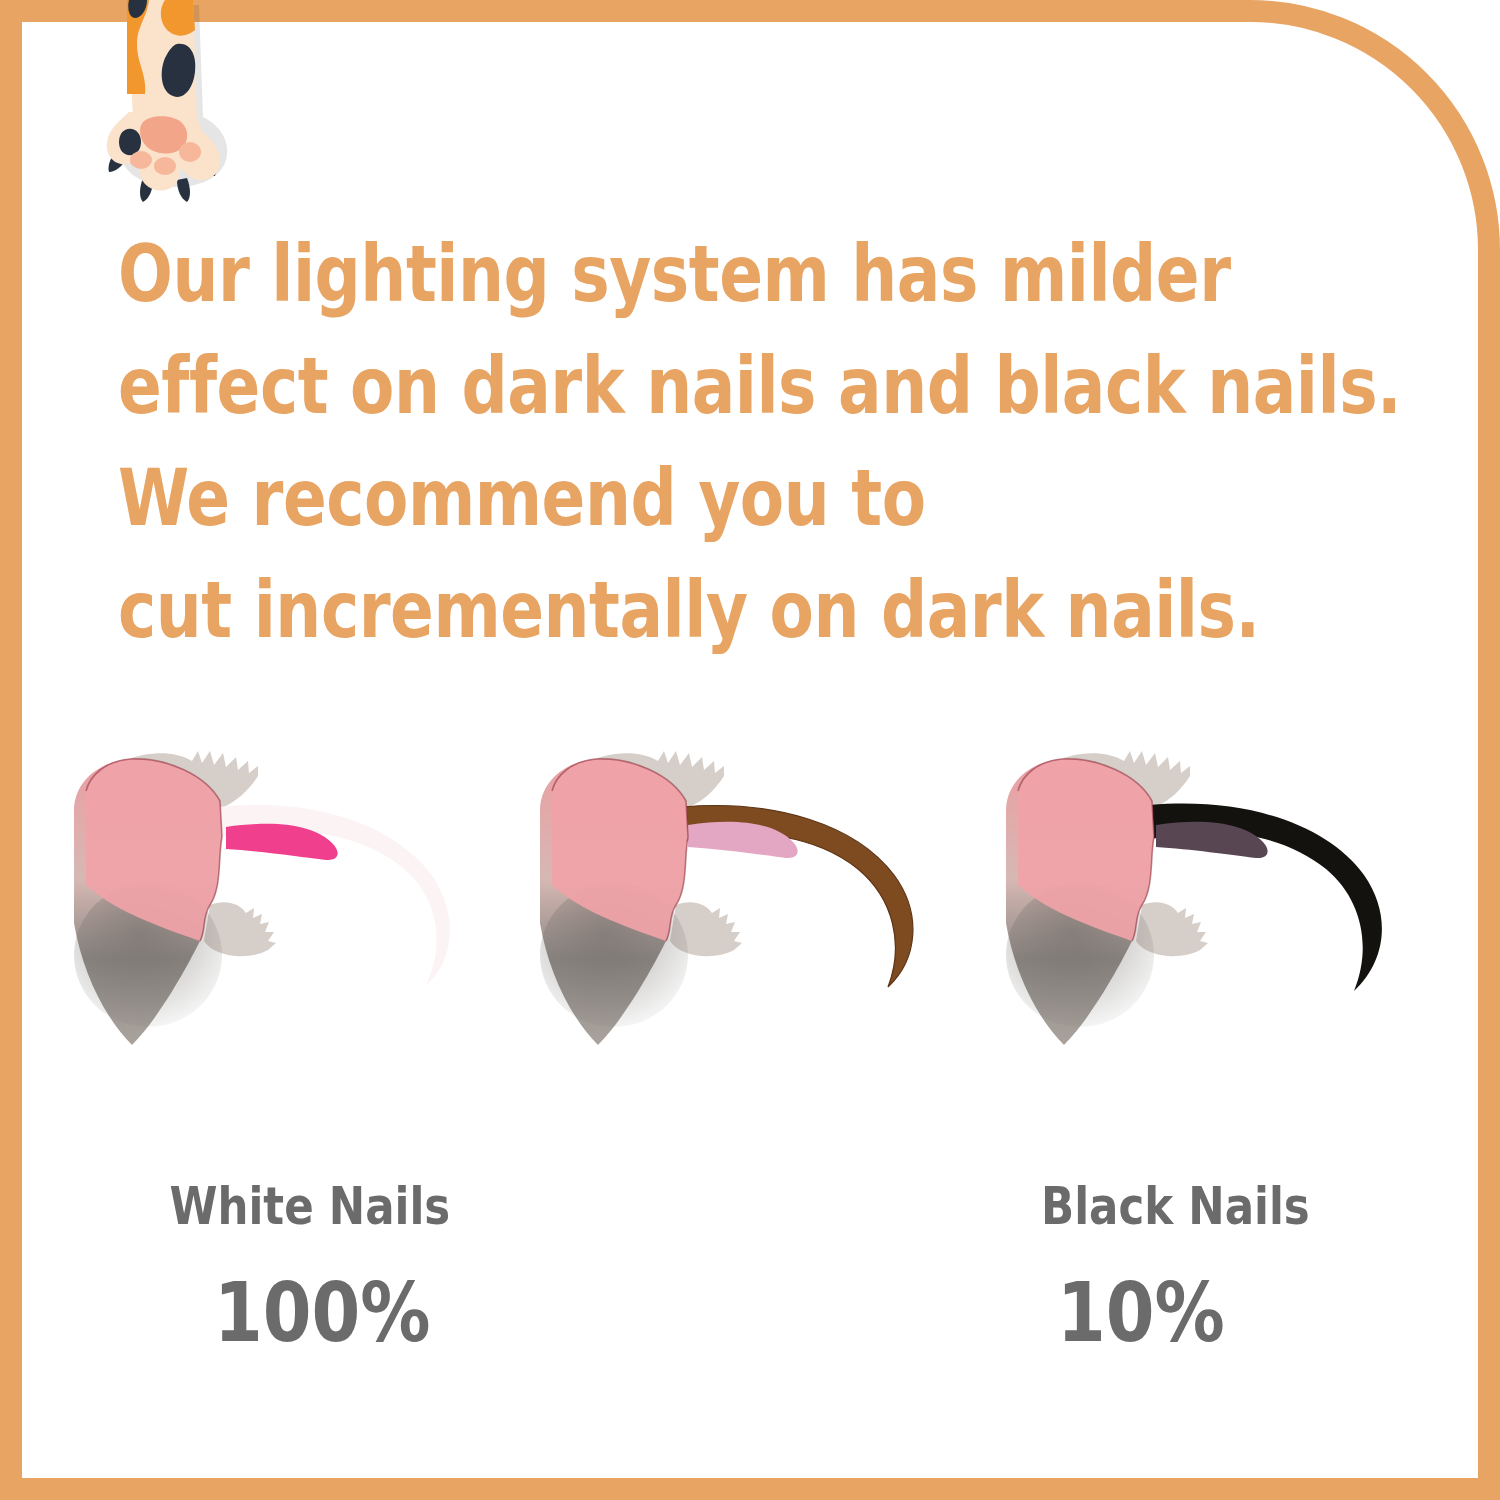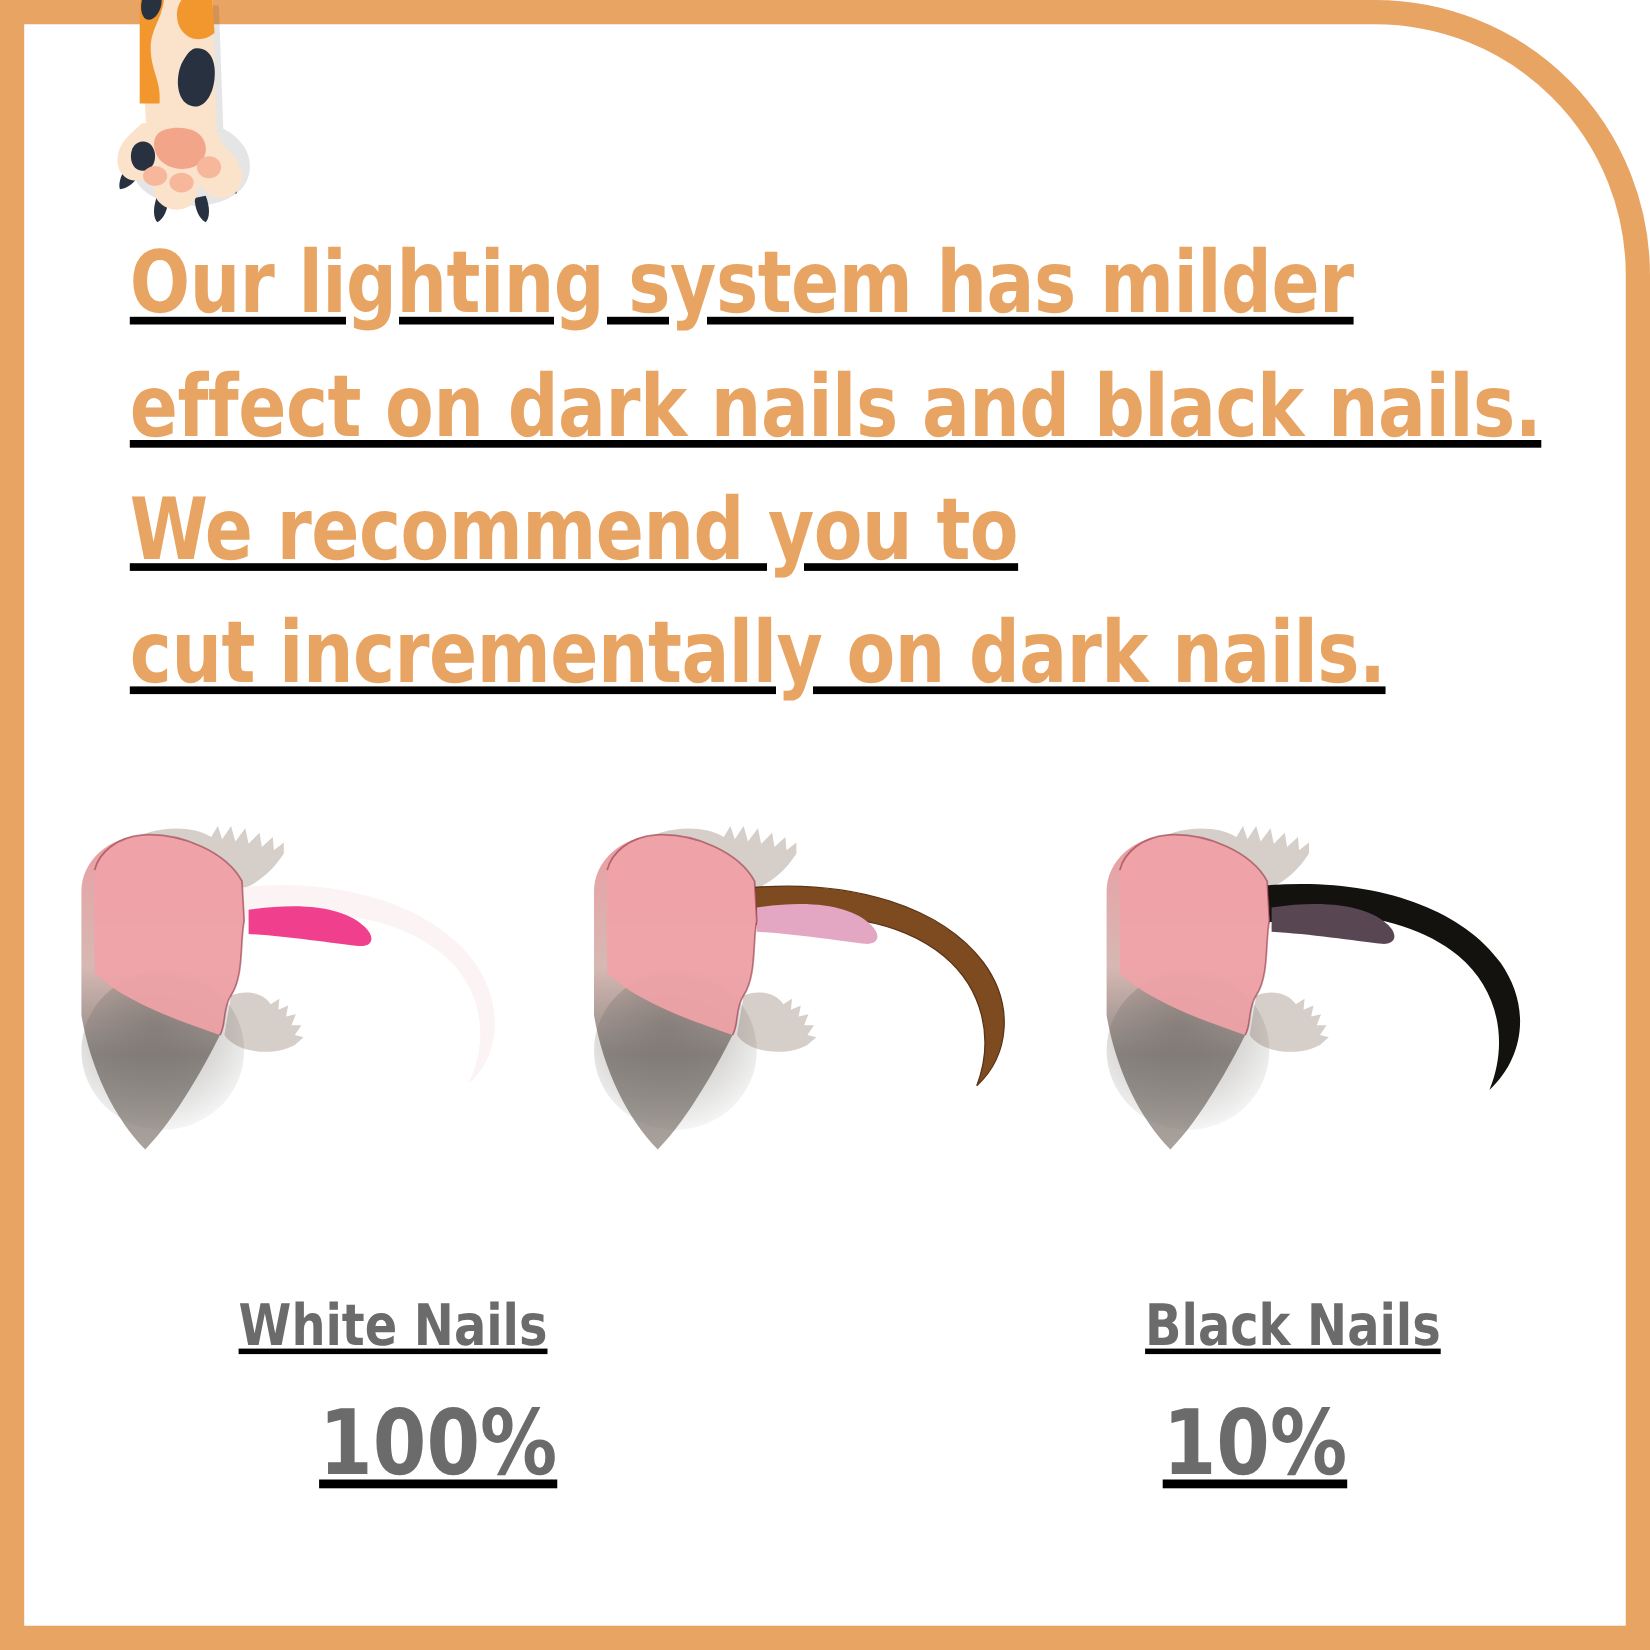--- a/index.html
+++ b/index.html
@@ -36,24 +36,23 @@
     top: 0px;
     width: 130px;
     height: 205px;
     z-index: 6;
   }
 
   
   #headline {
     position: absolute;
     left: 118px;
-    top: 202px;
+    top: 218px;
     width: 1290px;
     z-index: 3;
-    text-decoration: underline;
   }
   .hl-line {
     font-family: "DejaVu Sans Condensed", "Liberation Sans Narrow", "Liberation Sans", sans-serif;
     font-stretch: condensed;
     font-weight: 700;
     font-size: 78px;
     line-height: 112px;
     color: #e8a463;
     letter-spacing: -0.5px;
     white-space: nowrap;
@@ -85,24 +84,23 @@
   #caption-row {
     position: absolute;
     left: 60px;
     top: 1175px;
     width: 1400px;
     display: flex;
     z-index: 2;
   }
   .cap-cell {
     width: 466px;
-    text-align: right;
+    text-align: center;
     padding-left: 62px;
     box-sizing: border-box;
-    text-decoration: underline;
   }
   .cap-cell.c2 { padding-left: 515px; }
   .cap-title {
     font-family: "DejaVu Sans Condensed", "Liberation Sans Narrow", "Liberation Sans", sans-serif;
     font-stretch: condensed;
     font-weight: 700;
     font-size: 52px;
     line-height: 62px;
     color: #6b6b6b;
     white-space: nowrap;

